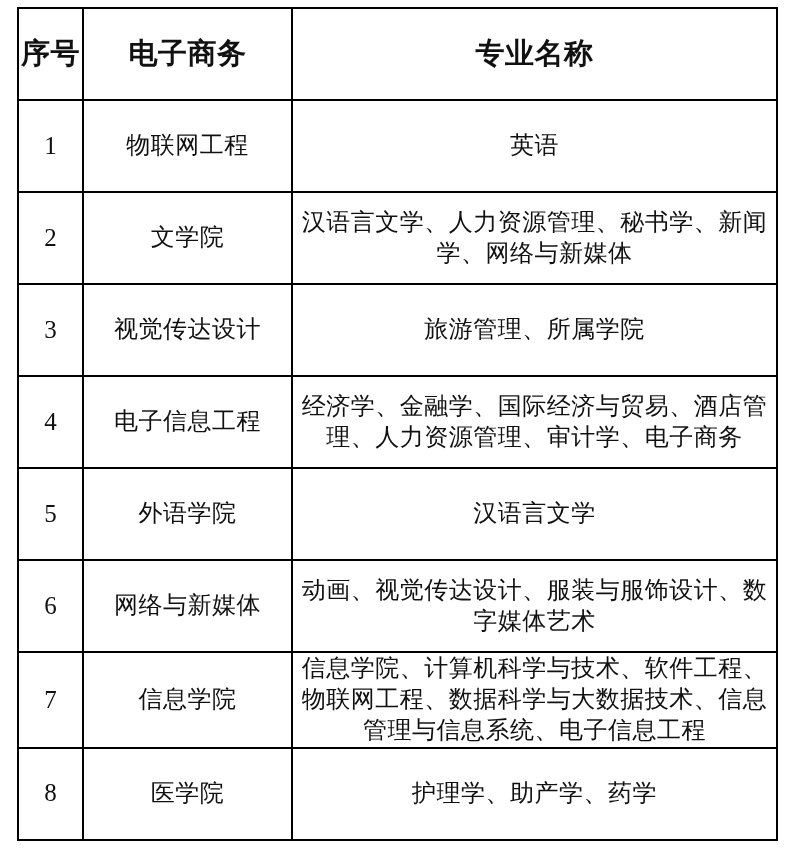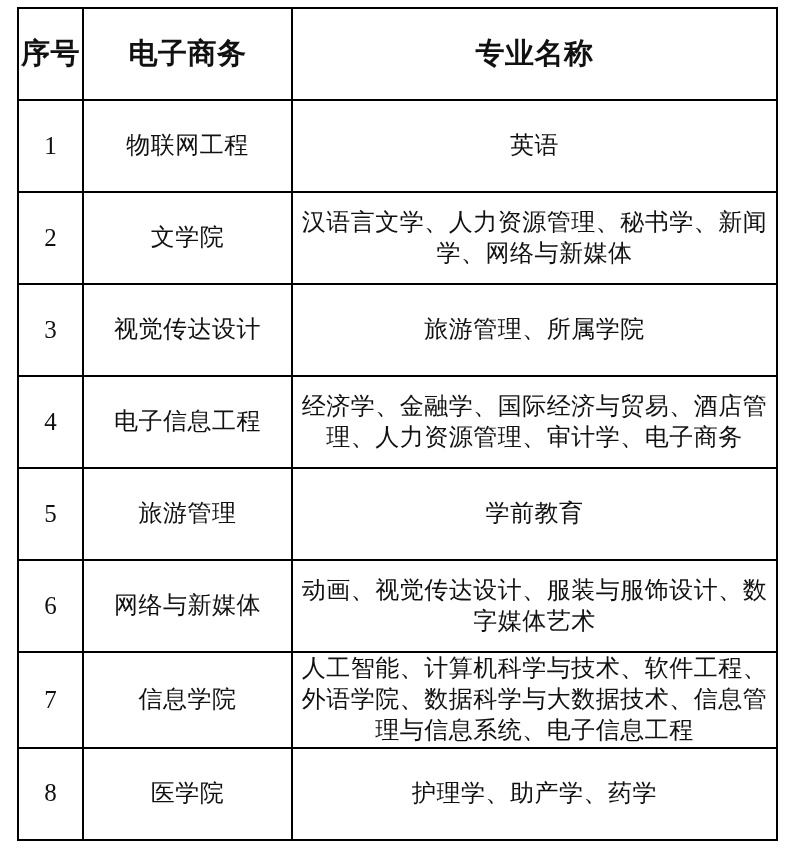--- a/index.html
+++ b/index.html
@@ -86,32 +86,32 @@
       <td class="cell-college">视觉传达设计</td>
       <td class="cell-majors">旅游管理、所属学院</td>
     </tr>
     <tr>
       <td class="cell-no">4</td>
       <td class="cell-college">电子信息工程</td>
       <td class="cell-majors">经济学、金融学、国际经济与贸易、酒店管理、人力资源管理、审计学、电子商务</td>
     </tr>
     <tr>
       <td class="cell-no">5</td>
-      <td class="cell-college">旅游管理</td>
-      <td class="cell-majors">学前教育</td>
+      <td class="cell-college">外语学院</td>
+      <td class="cell-majors">汉语言文学</td>
     </tr>
     <tr>
       <td class="cell-no">6</td>
       <td class="cell-college">网络与新媒体</td>
       <td class="cell-majors">动画、视觉传达设计、服装与服饰设计、数字媒体艺术</td>
     </tr>
     <tr>
       <td class="cell-no">7</td>
       <td class="cell-college">信息学院</td>
-      <td class="cell-majors">人工智能、计算机科学与技术、软件工程、外语学院、数据科学与大数据技术、信息管理与信息系统、电子信息工程</td>
+      <td class="cell-majors">信息学院、计算机科学与技术、软件工程、物联网工程、数据科学与大数据技术、信息管理与信息系统、电子信息工程</td>
     </tr>
     <tr>
       <td class="cell-no">8</td>
       <td class="cell-college">医学院</td>
       <td class="cell-majors">护理学、助产学、药学</td>
     </tr>
   </tbody>
 </table>
 
 </body></html>

